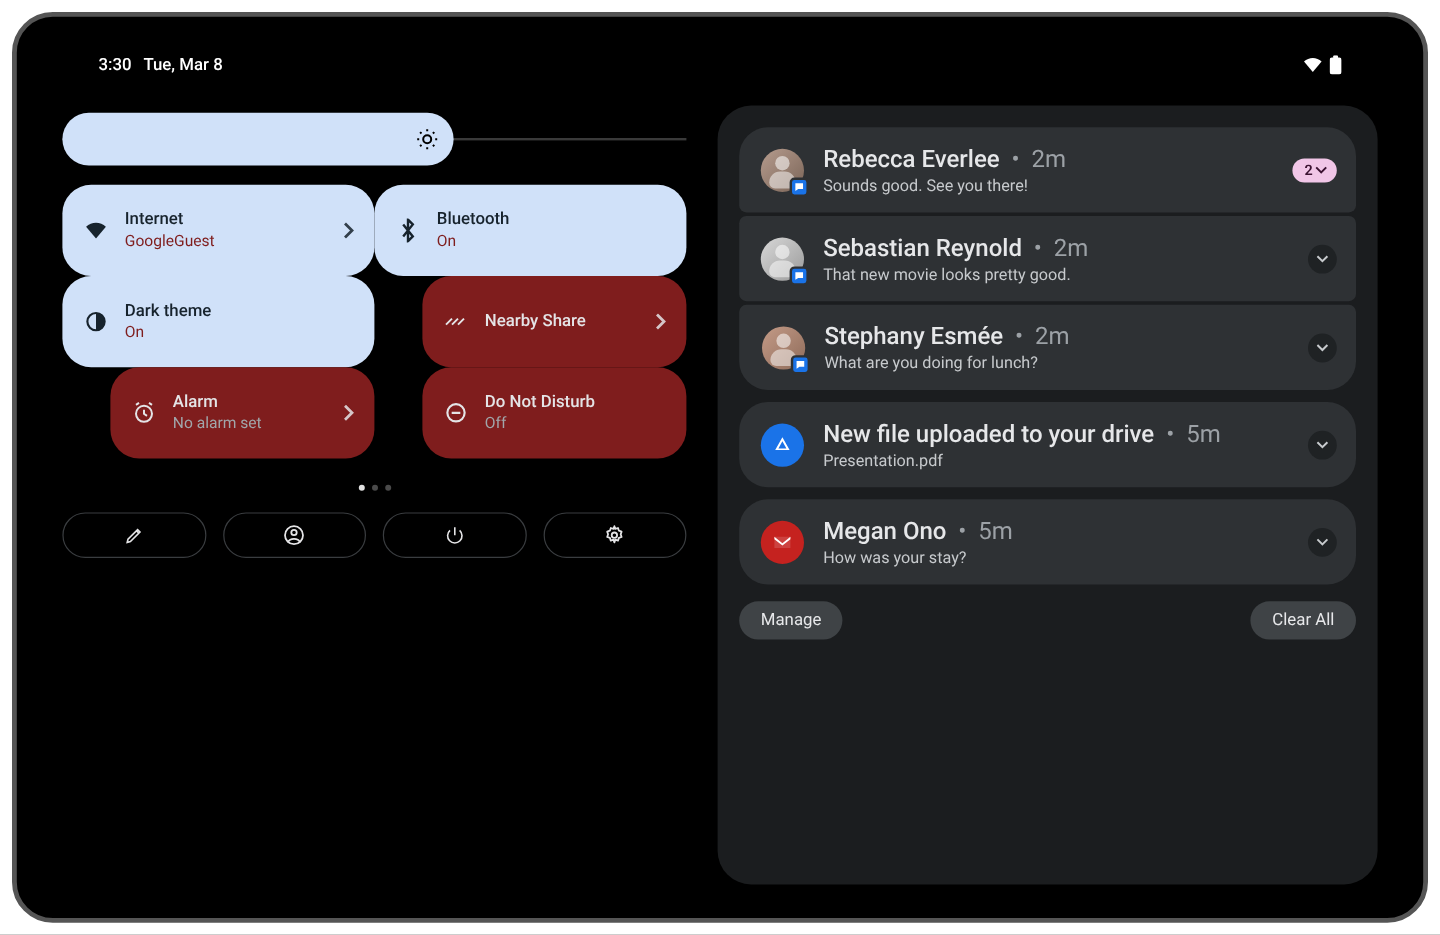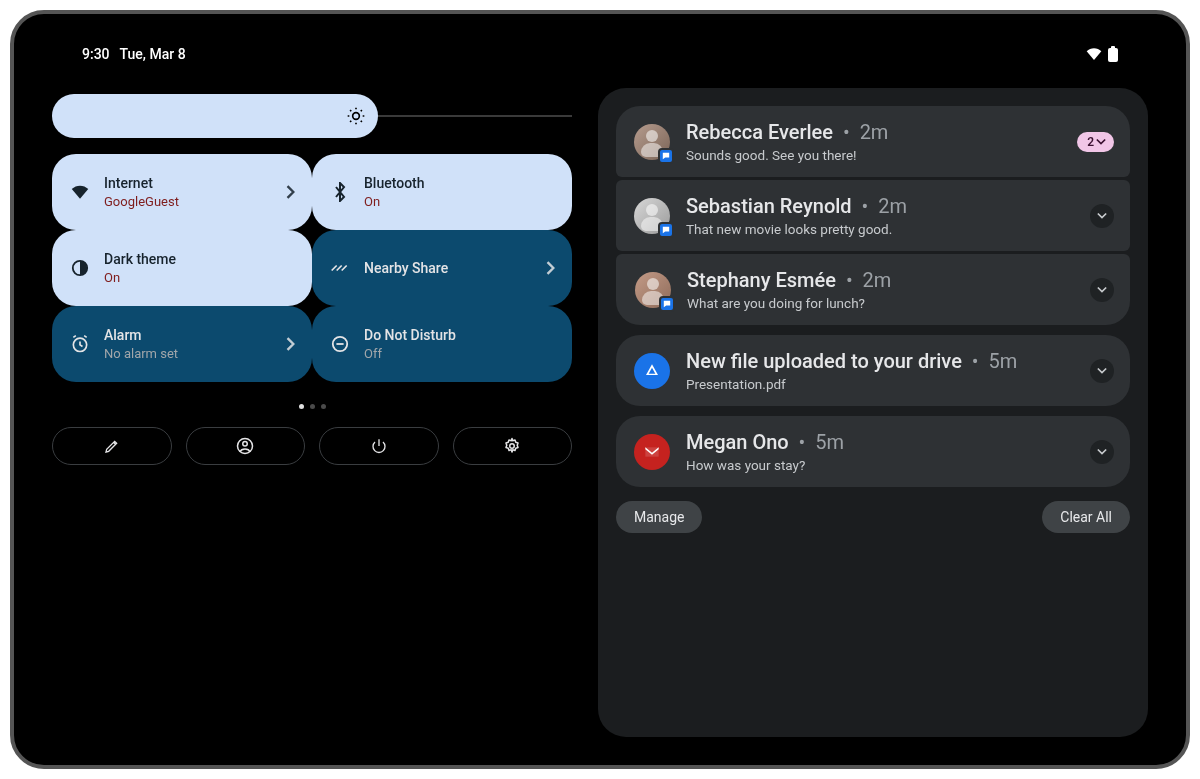--- a/index.html
+++ b/index.html
@@ -18,21 +18,21 @@
   .brightness {
     height: 44px; background:#d0e1f9; border-radius: 22px; position:relative; width: 326px;
     display:flex; align-items:center; justify-content:flex-end; padding-right:12px;
   }
   .brightness-wrap { position:relative; width:100%; height:44px; display:flex; align-items:center;}
   .brightness-track { position:absolute; left:0; right:0; top:50%; height:2px; background:#3a3a3a; transform:translateY(-50%);}
   .brightness svg { color:#000; }
   .tiles { display:grid; grid-template-columns: 1fr 1fr; gap:0; margin-top:6px; }
   .tile { height: 76px; border-radius: 24px; display:flex; align-items:center; gap:14px; padding: 0 16px 0 18px; position:relative; cursor:pointer;}
   .tile.active { background:#d0e1f9; color:#17232d; }
-  .tile.inactive { background:#0c4a6e; color:#e4e4e6; }
+  .tile.inactive { background:#7f1d1d; color:#e4e4e6;margin-left:40px; }
   .tile .icon { width:20px; height:20px; display:flex; align-items:center; justify-content:center; flex:0 0 20px;}
   .tile .labels { display:flex; flex-direction:column; line-height:1.35; }
   .tile .title { font-size:14px; font-weight:500; }
   .tile.active .sub { font-size:13px; color:#7f1d1d; }
   .tile.inactive .sub { font-size:13px; color:#a1a6aa; }
   .tile .chev { position:absolute; right:16px; top:50%; transform:translateY(-50%); color:inherit; opacity:.85;}
   .dots { display:flex; justify-content:center; gap:6px; margin:12px 0 8px 0;}
   .dots span { width:5px; height:5px; border-radius:50%; background:#4a4a4a;}
   .dots span.active { background:#e0e0e0;}
   .actions { display:flex; justify-content:space-between; gap:14px; }
@@ -66,21 +66,21 @@
   svg { display:block; }
 </style>
 </head>
 <body>
 
 <div class="device">
   <div class="screen">
 
     <div class="status-bar">
       <div class="status-left">
-        <span>9:30</span>
+        <span>3:30</span>
         <span>Tue, Mar 8</span>
       </div>
       <div class="status-right">
         <span>
           <svg width="16" height="12" viewBox="0 0 24 18">
               <path fill="#fff" d="M12 18L1 5c6-6 16-6 22 0L12 18z"></path>
             </svg>
         </span>
         <span>
           <svg width="10" height="16" viewBox="0 0 10 16">

